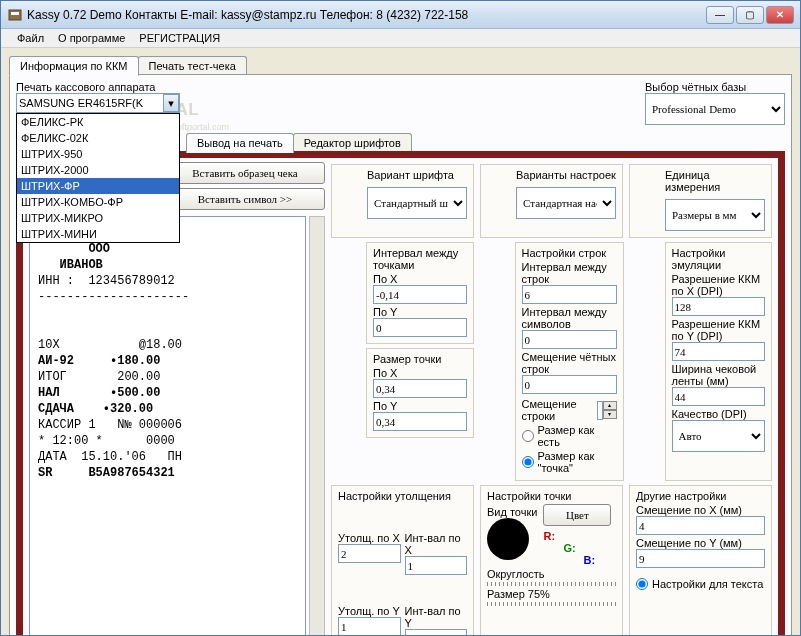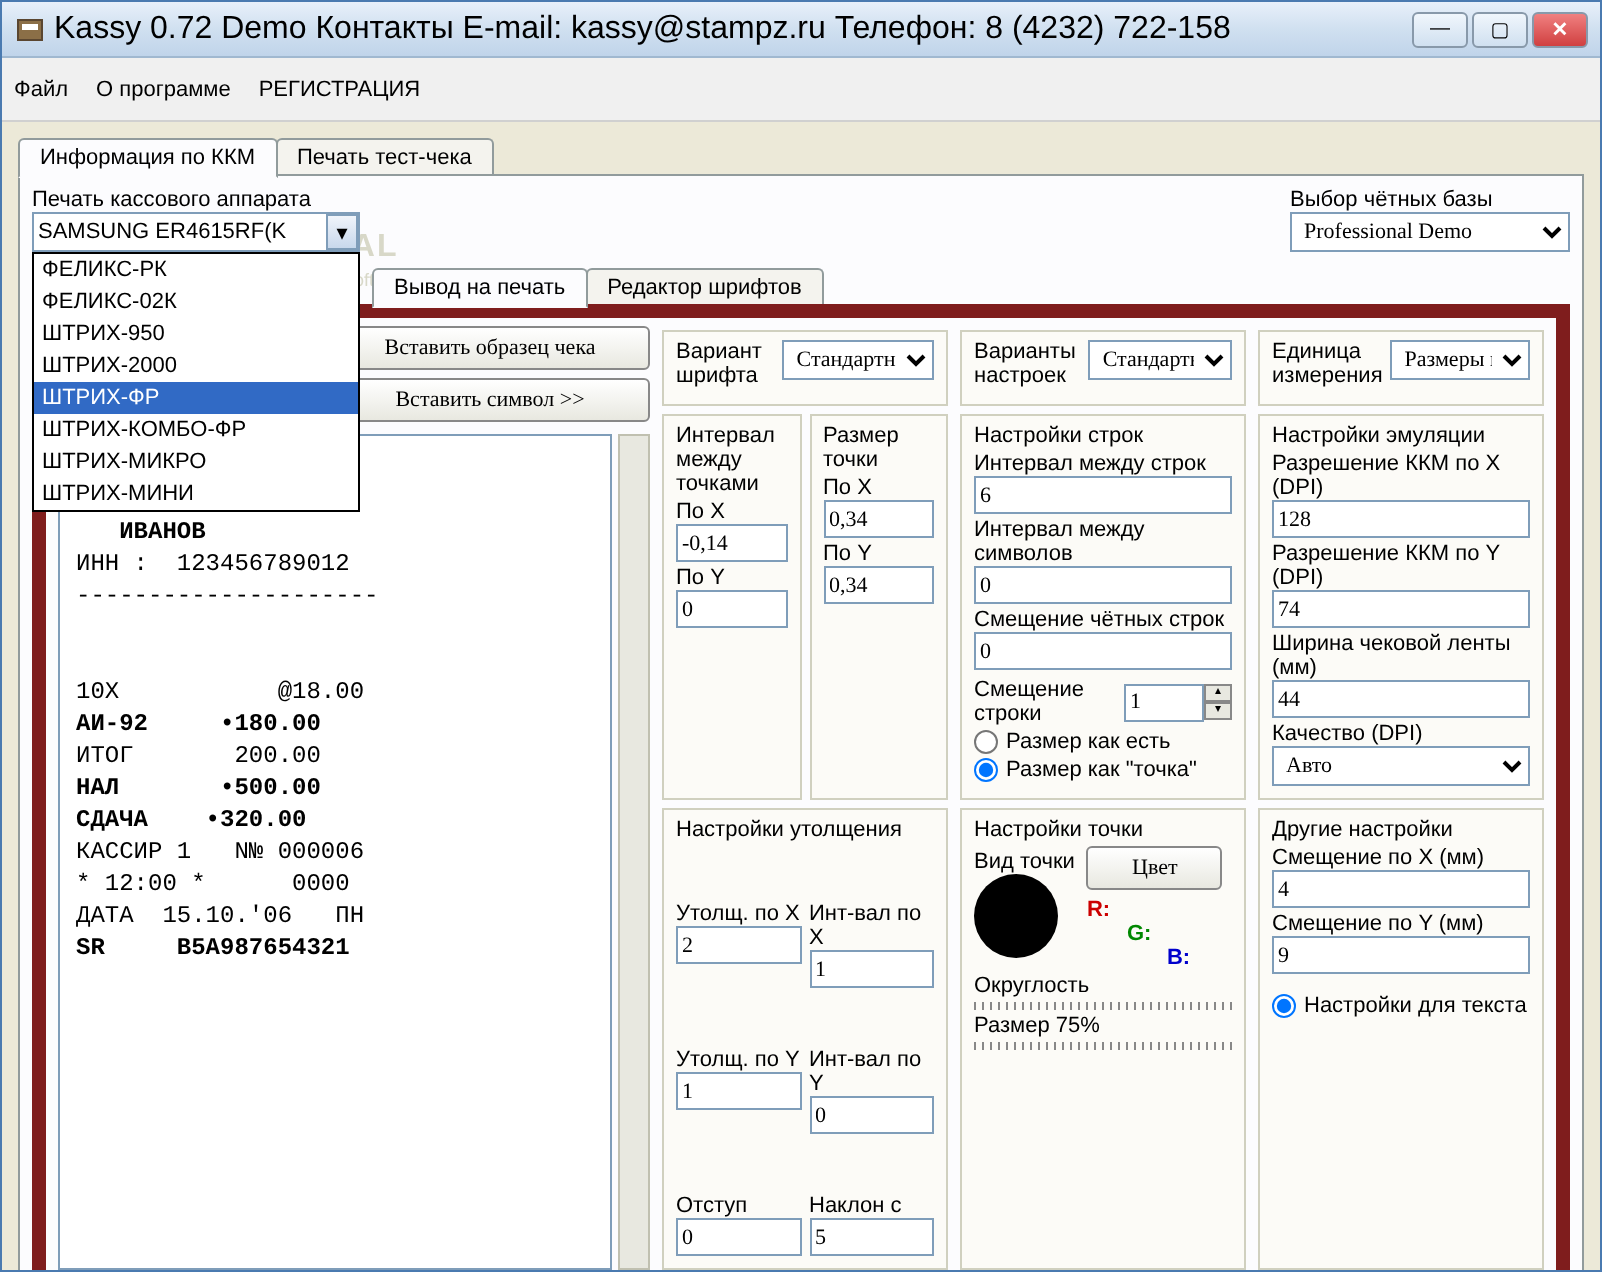--- a/index.html
+++ b/index.html
@@ -1,32 +1,32 @@
 <!DOCTYPE html>
 <html><head>
 <meta charset="utf-8">
 <style>
 * { box-sizing: border-box; margin: 0; padding: 0; }
 body { font-family: Tahoma, Arial, sans-serif; font-size: 11px; background: #5a8cc4; width: 801px; height: 636px; overflow: hidden; }
 .window { background: #fff; border: 1px solid #4a7ab0; width: 801px; height: 636px; display: flex; flex-direction: column; }
 .titlebar { height: 28px; background: linear-gradient(to bottom, #e8f0fa 0%, #d0e0f0 50%, #c0d4ea 100%); display: flex; align-items: center; padding: 0 6px; border-bottom: 1px solid #a0b8d0; }
 .titlebar-icon { width: 16px; height: 16px; margin-right: 4px; display: inline-flex; }
-.titlebar-text { flex: 1; color: #000; font-size: 16px; }
+.titlebar-text { flex: 1; color: #000; font-size: 12px; }
 .winbtns { display: flex; gap: 2px; }
 .winbtn { width: 28px; height: 18px; border: 1px solid #8899aa; border-radius: 3px; background: linear-gradient(to bottom, #f0f6fc, #d0e0f0); display: flex; align-items: center; justify-content: center; font-size: 10px; }
 .winbtn.close { background: linear-gradient(to bottom, #f08080, #d04040); color: #fff; font-weight: bold; }
-.menubar { height: 32px; background: #f0f0f0; display: flex; align-items: center; padding: 0 6px; gap: 14px; border-bottom: 1px solid #d0d0d0; }
+.menubar { height: 19px; background: #f0f0f0; display: flex; align-items: center; padding: 0 16px; gap: 14px; border-bottom: 1px solid #d0d0d0; }
 .menubar span { color: #000; }
 .content { flex: 1; background: #ece9d8; padding: 4px 8px 8px 8px; display: flex; flex-direction: column; overflow: hidden; }
 .watermark { position: absolute; color: #d8d8c8; font-size: 16px; font-weight: bold; letter-spacing: 1px; top: 52px; left: 80px; pointer-events: none; }
 .watermark2 { position: absolute; color: #d8d8c8; font-size: 9px; top: 74px; left: 150px; pointer-events: none; }
 .toprow { display: flex; justify-content: space-between; margin-bottom: 2px; }
 .label { color: #000; }
 select, input[type=text] { font-family: Tahoma; font-size: 11px; border: 1px solid #7f9db9; background: #fff; height: 19px; padding: 1px 2px; }
-select { height: 20px; }
+select { height: 32px; }
 .dropdown-open { position: relative; display: inline-block; }
 .dropdown-sel { width: 164px; height: 20px; border: 1px solid #7f9db9; background: #fff; display: flex; align-items: center; padding: 0 2px; }
 .dropdown-btn { position: absolute; right: 1px; top: 1px; width: 16px; height: 18px; background: linear-gradient(to bottom, #f0f4fa, #c8d8ec); border: 1px solid #7f9db9; display: flex; align-items: center; justify-content: center; }
 .dropdown-list { position: absolute; top: 20px; left: 0; width: 164px; background: #fff; border: 1px solid #000; z-index: 10; }
 .dropdown-list div { padding: 1px 4px; height: 16px; line-height: 14px; }
 .dropdown-list div.sel { background: #316ac5; color: #fff; }
 .tabs { display: flex; gap: 0; margin-top: 4px; }
 .tab { padding: 3px 10px; border: 1px solid #919b9c; border-bottom: none; background: #f4f3ee; border-radius: 3px 3px 0 0; margin-right: -1px; }
 .tab.active { background: #fcfcfe; border-bottom: 1px solid #fcfcfe; margin-bottom: -1px; z-index: 2; position: relative; }
 .tab-content { flex: 1; border: 7px solid #7f1d1d; background: #fcfcfe; padding: 6px; display: flex; gap: 6px; }
@@ -35,21 +35,21 @@
 .receipt-wrap { display: flex; gap: 3px; flex: 1; margin-top: 6px; }
 .receipt { flex: 1; border: 1px solid #7f9db9; background: #fff; padding: 8px; font-family: 'Courier New', monospace; font-size: 12px; line-height: 16px; white-space: pre; overflow: hidden; }
 .receipt .bold { font-weight: bold; }
 .scrollbar-v { width: 16px; background: #e8e8e0; border: 1px solid #c0c0b0; }
 .rightpanel { flex: 1; display: flex; flex-direction: column; gap: 4px; }
 .row { display: flex; gap: 6px; }
 .group { border: 1px solid #d0d0bf; background: #fcfbf7; padding: 4px 6px 6px 6px; position: relative; }
 .group-title { font-size: 11px; color: #000; margin-bottom: 2px; display: block; }
 .field-label { font-size: 11px; margin-top: 2px; display: block; }
 .group input[type=text], .group select { width: 100%; }
-.g-col { flex: 1; display: flex; flex-direction: row; gap: 4px; }
+.g-col { flex: 1; display: flex; flex-direction: column; gap: 4px; padding-left: 35px; }
 .two-col { display: flex; gap: 4px; margin-top: 28px; }
 .two-col > div { flex: 1; }
 .point-vis { display: flex; gap: 6px; align-items: flex-start; }
 .dot { width: 42px; height: 42px; border-radius: 50%; background: #000; }
 .color-btn { width: 68px; height: 20px; font-size: 11px; }
 .rgb { font-size: 11px; }
 .rgb .r { color: #c00; font-weight: bold; } .rgb .g { color: #080; font-weight: bold; } .rgb .b { color: #00c; font-weight: bold; }
 .radio-row { display: flex; align-items: center; gap: 4px; font-size: 11px; margin-top: 2px; }
 input[type=radio] { width: 12px; height: 12px; }
 .spinner { display: inline-flex; align-items: center; }

